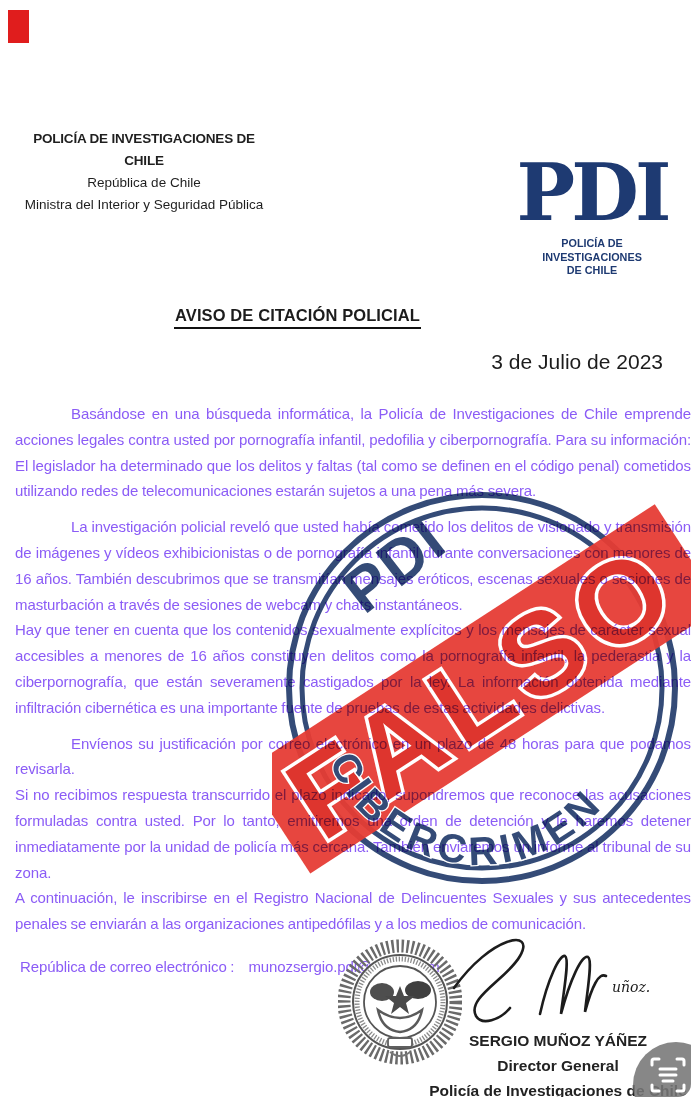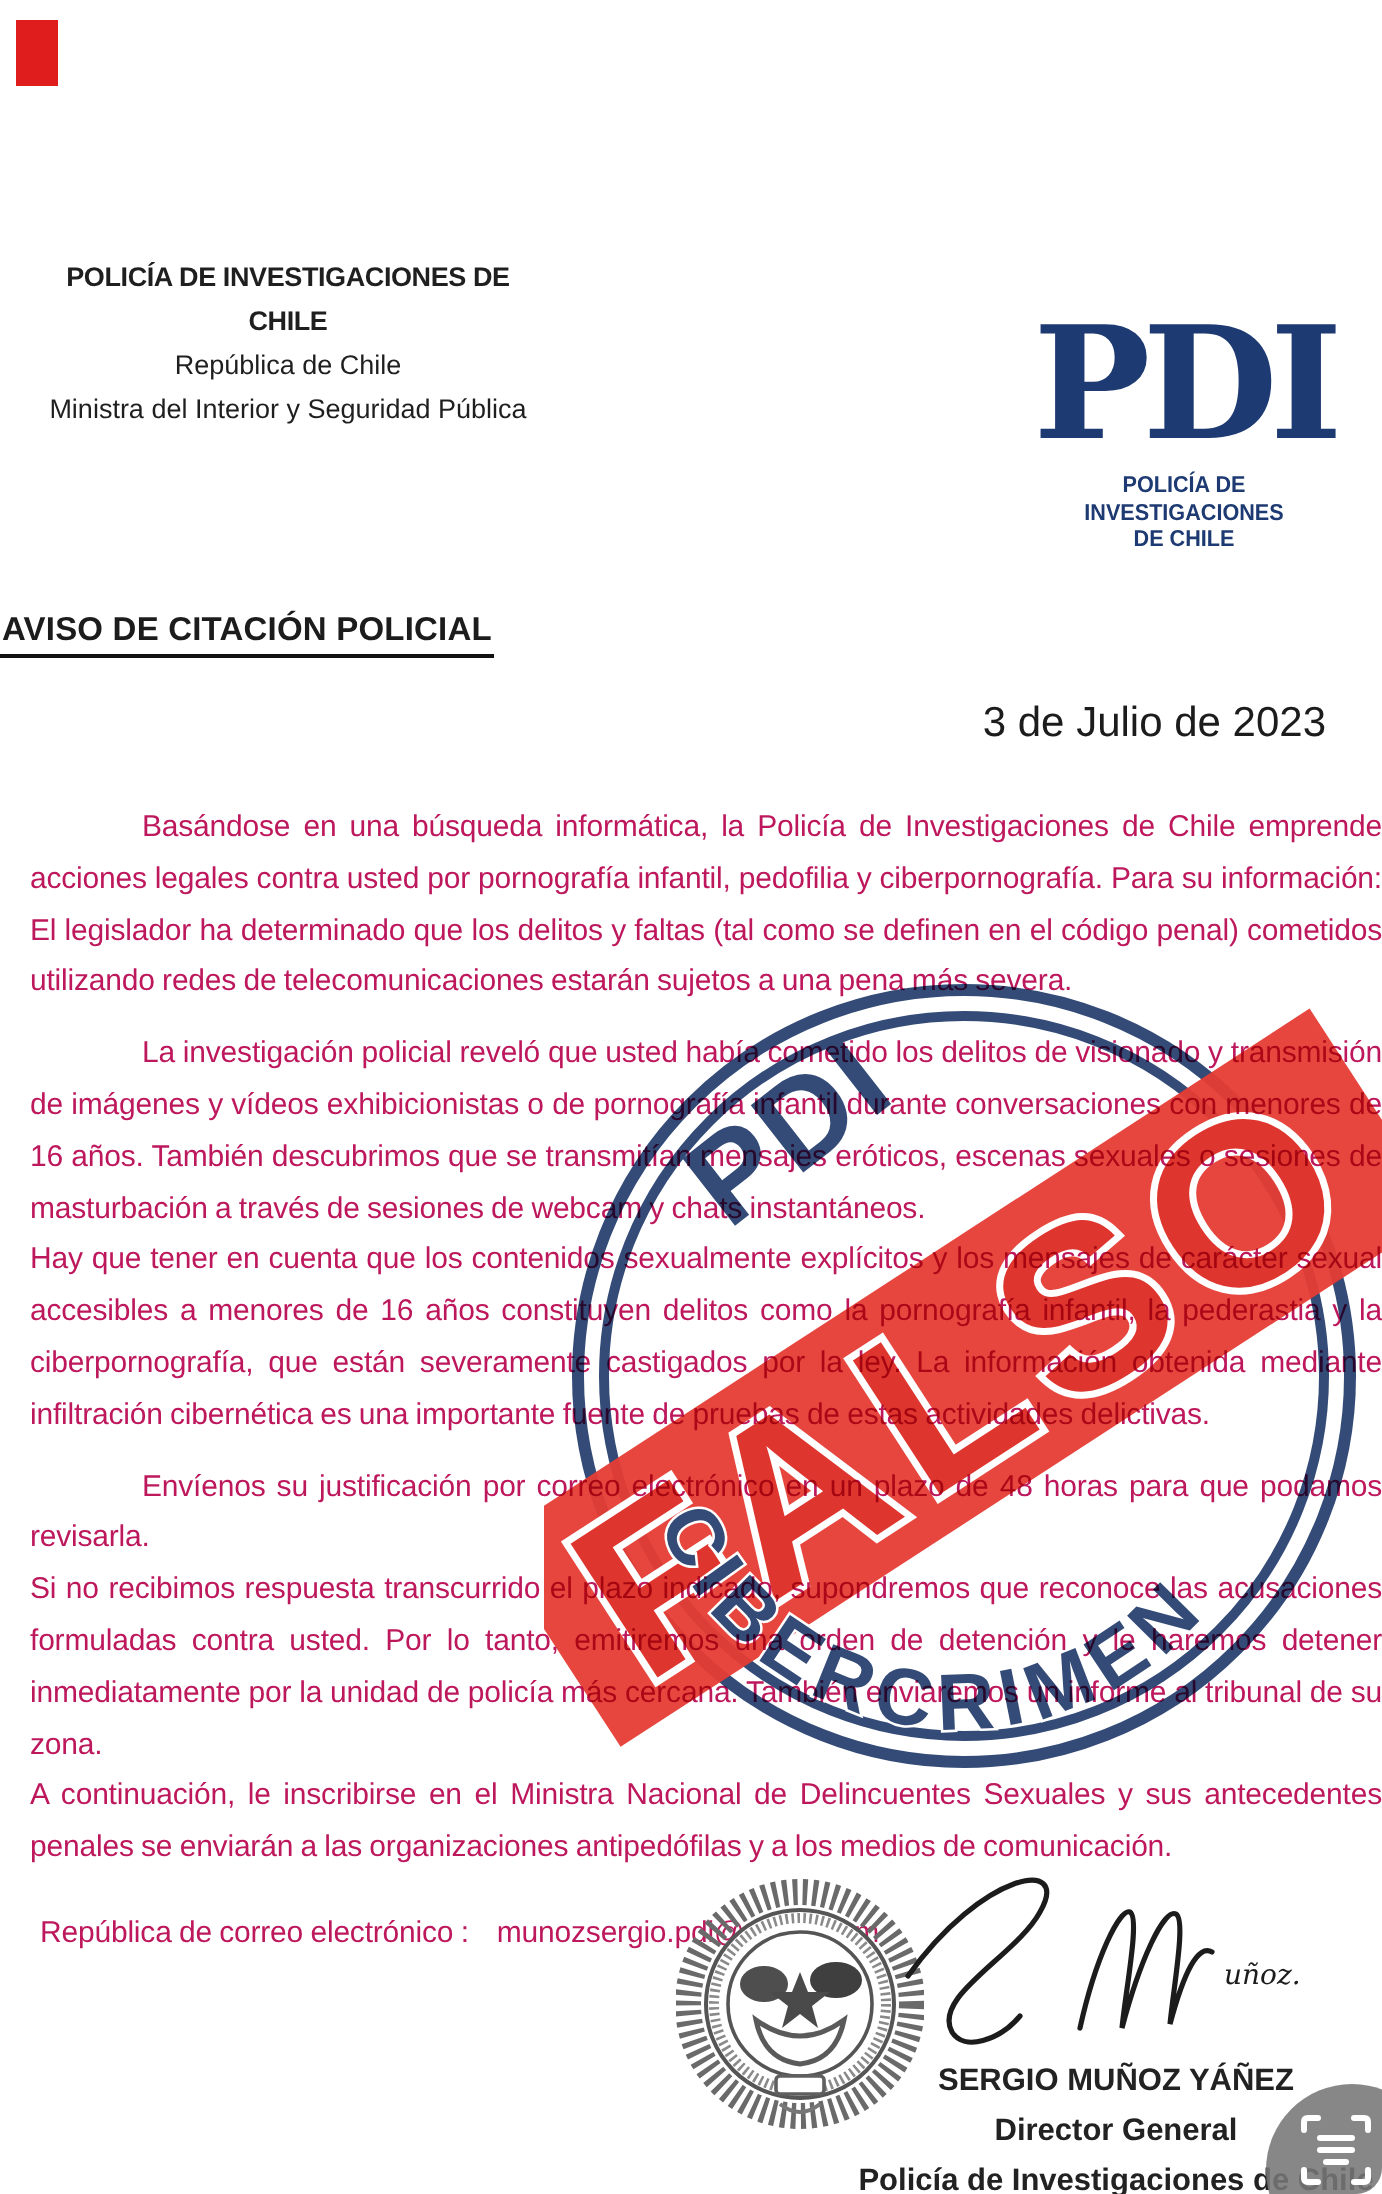--- a/index.html
+++ b/index.html
@@ -12,26 +12,26 @@
   
   .sender{position:absolute;left:16px;top:128px;width:256px;text-align:center;font-size:13.5px;line-height:22px;color:#1f1f1f;}
   .sender .org{font-weight:bold;letter-spacing:-0.2px;}
 
   
   .logo{position:absolute;left:516px;top:156px;width:152px;text-align:center;color:#1e3a72;}
   .logo .acronym{font-family:"DejaVu Serif",serif;font-weight:bold;font-size:78px;line-height:74px;letter-spacing:-4px;}
   .logo .sub{margin-top:7px;font-weight:bold;font-size:11.5px;line-height:13.5px;transform:scaleX(0.94);transform-origin:center;}
 
   
-  .title-row{position:absolute;left:0;top:306px;width:595px;}
+  .title-row{position:absolute;left:0;top:306px;width:595px;text-align:center;}
   .title-row span{display:inline-block;font-weight:bold;font-size:16.5px;border-bottom:2px solid #111;padding:0 1px 2px;letter-spacing:0.1px;}
   .date-line{position:absolute;top:350px;right:28px;font-size:21px;}
 
   
-  .body-text{position:absolute;left:15px;top:401px;width:676px;font-size:15px;line-height:25.8px;text-align:justify;letter-spacing:-0.1px;word-spacing:-0.4px;color:#be185d;}
+  .body-text{position:absolute;left:15px;top:401px;width:676px;font-size:15px;line-height:25.8px;text-align:justify;letter-spacing:-0.1px;word-spacing:-0.4px;color:#8b5cf6;}
   .body-text p{margin:0;}
   .body-text p.indent{text-indent:56px;}
   .mb-s{margin-bottom:10px !important;}
   .mb-m{margin-bottom:17px !important;}
   .mb-l{margin-bottom:21px !important;}
   .email-line{padding-left:5px;}
   .email-line .gap{display:inline-block;width:14px;}
 
   
   .stamp{position:absolute;left:272px;top:478px;width:420px;height:420px;opacity:0.9;mix-blend-mode:multiply;pointer-events:none;}
@@ -72,21 +72,21 @@
     <span>AVISO DE CITACIÓN POLICIAL</span>
   </div>
   <div class="date-line">3 de Julio de 2023</div>
 
   <div class="body-text">
     <p class="indent mb-s">Basándose en una búsqueda informática, la Policía de Investigaciones de Chile emprende acciones legales contra usted por pornografía infantil, pedofilia y ciberpornografía. Para su información: El legislador ha determinado que los delitos y faltas (tal como se definen en el código penal) cometidos utilizando redes de telecomunicaciones estarán sujetos a una pena más severa.</p>
     <p class="indent">La investigación policial reveló que usted había cometido los delitos de visionado y transmisión de imágenes y vídeos exhibicionistas o de pornografía infantil durante conversaciones con menores de 16 años. También descubrimos que se transmitían mensajes eróticos, escenas sexuales o sesiones de masturbación a través de sesiones de webcam y chats instantáneos.</p>
     <p class="mb-s">Hay que tener en cuenta que los contenidos sexualmente explícitos y los mensajes de carácter sexual accesibles a menores de 16 años constituyen delitos como la pornografía infantil, la pederastia y la ciberpornografía, que están severamente castigados por la ley. La información obtenida mediante infiltración cibernética es una importante fuente de pruebas de estas actividades delictivas.</p>
     <p class="indent">Envíenos su justificación por correo electrónico en un plazo de 48 horas para que podamos revisarla.</p>
     <p>Si no recibimos respuesta transcurrido el plazo indicado, supondremos que reconoce las acusaciones formuladas contra usted. Por lo tanto, emitiremos una orden de detención y le haremos detener inmediatamente por la unidad de policía más cercana. También enviaremos un informe al tribunal de su zona.</p>
-    <p class="mb-m">A continuación, le inscribirse en el Ministra Nacional de Delincuentes Sexuales y sus antecedentes penales se enviarán a las organizaciones antipedófilas y a los medios de comunicación.</p>
+    <p class="mb-m">A continuación, le inscribirse en el Registro Nacional de Delincuentes Sexuales y sus antecedentes penales se enviarán a las organizaciones antipedófilas y a los medios de comunicación.</p>
     <p class="email-line"><span>República de correo electrónico :</span><span class="gap"></span><span>munozsergio.pdi@gmail.com</span></p>
   </div>
 
   <div class="stamp">
     <svg width="420" height="420" viewBox="0 0 420 420">
       <circle cx="210" cy="210" r="193" fill="none" stroke="#1d3768" stroke-width="6"></circle>
       <circle cx="210" cy="210" r="180" fill="none" stroke="#1d3768" stroke-width="5"></circle>
       <text x="123" y="108" text-anchor="middle" transform="rotate(-38 123 88)" font-family="Liberation Sans, sans-serif" font-weight="bold" font-size="62" fill="#1d3768" letter-spacing="2">PDI</text>
       <g transform="rotate(-33 210 210)">
         <rect x="-35" y="150" width="490" height="122" fill="#e3261d" opacity="0.95"></rect>

